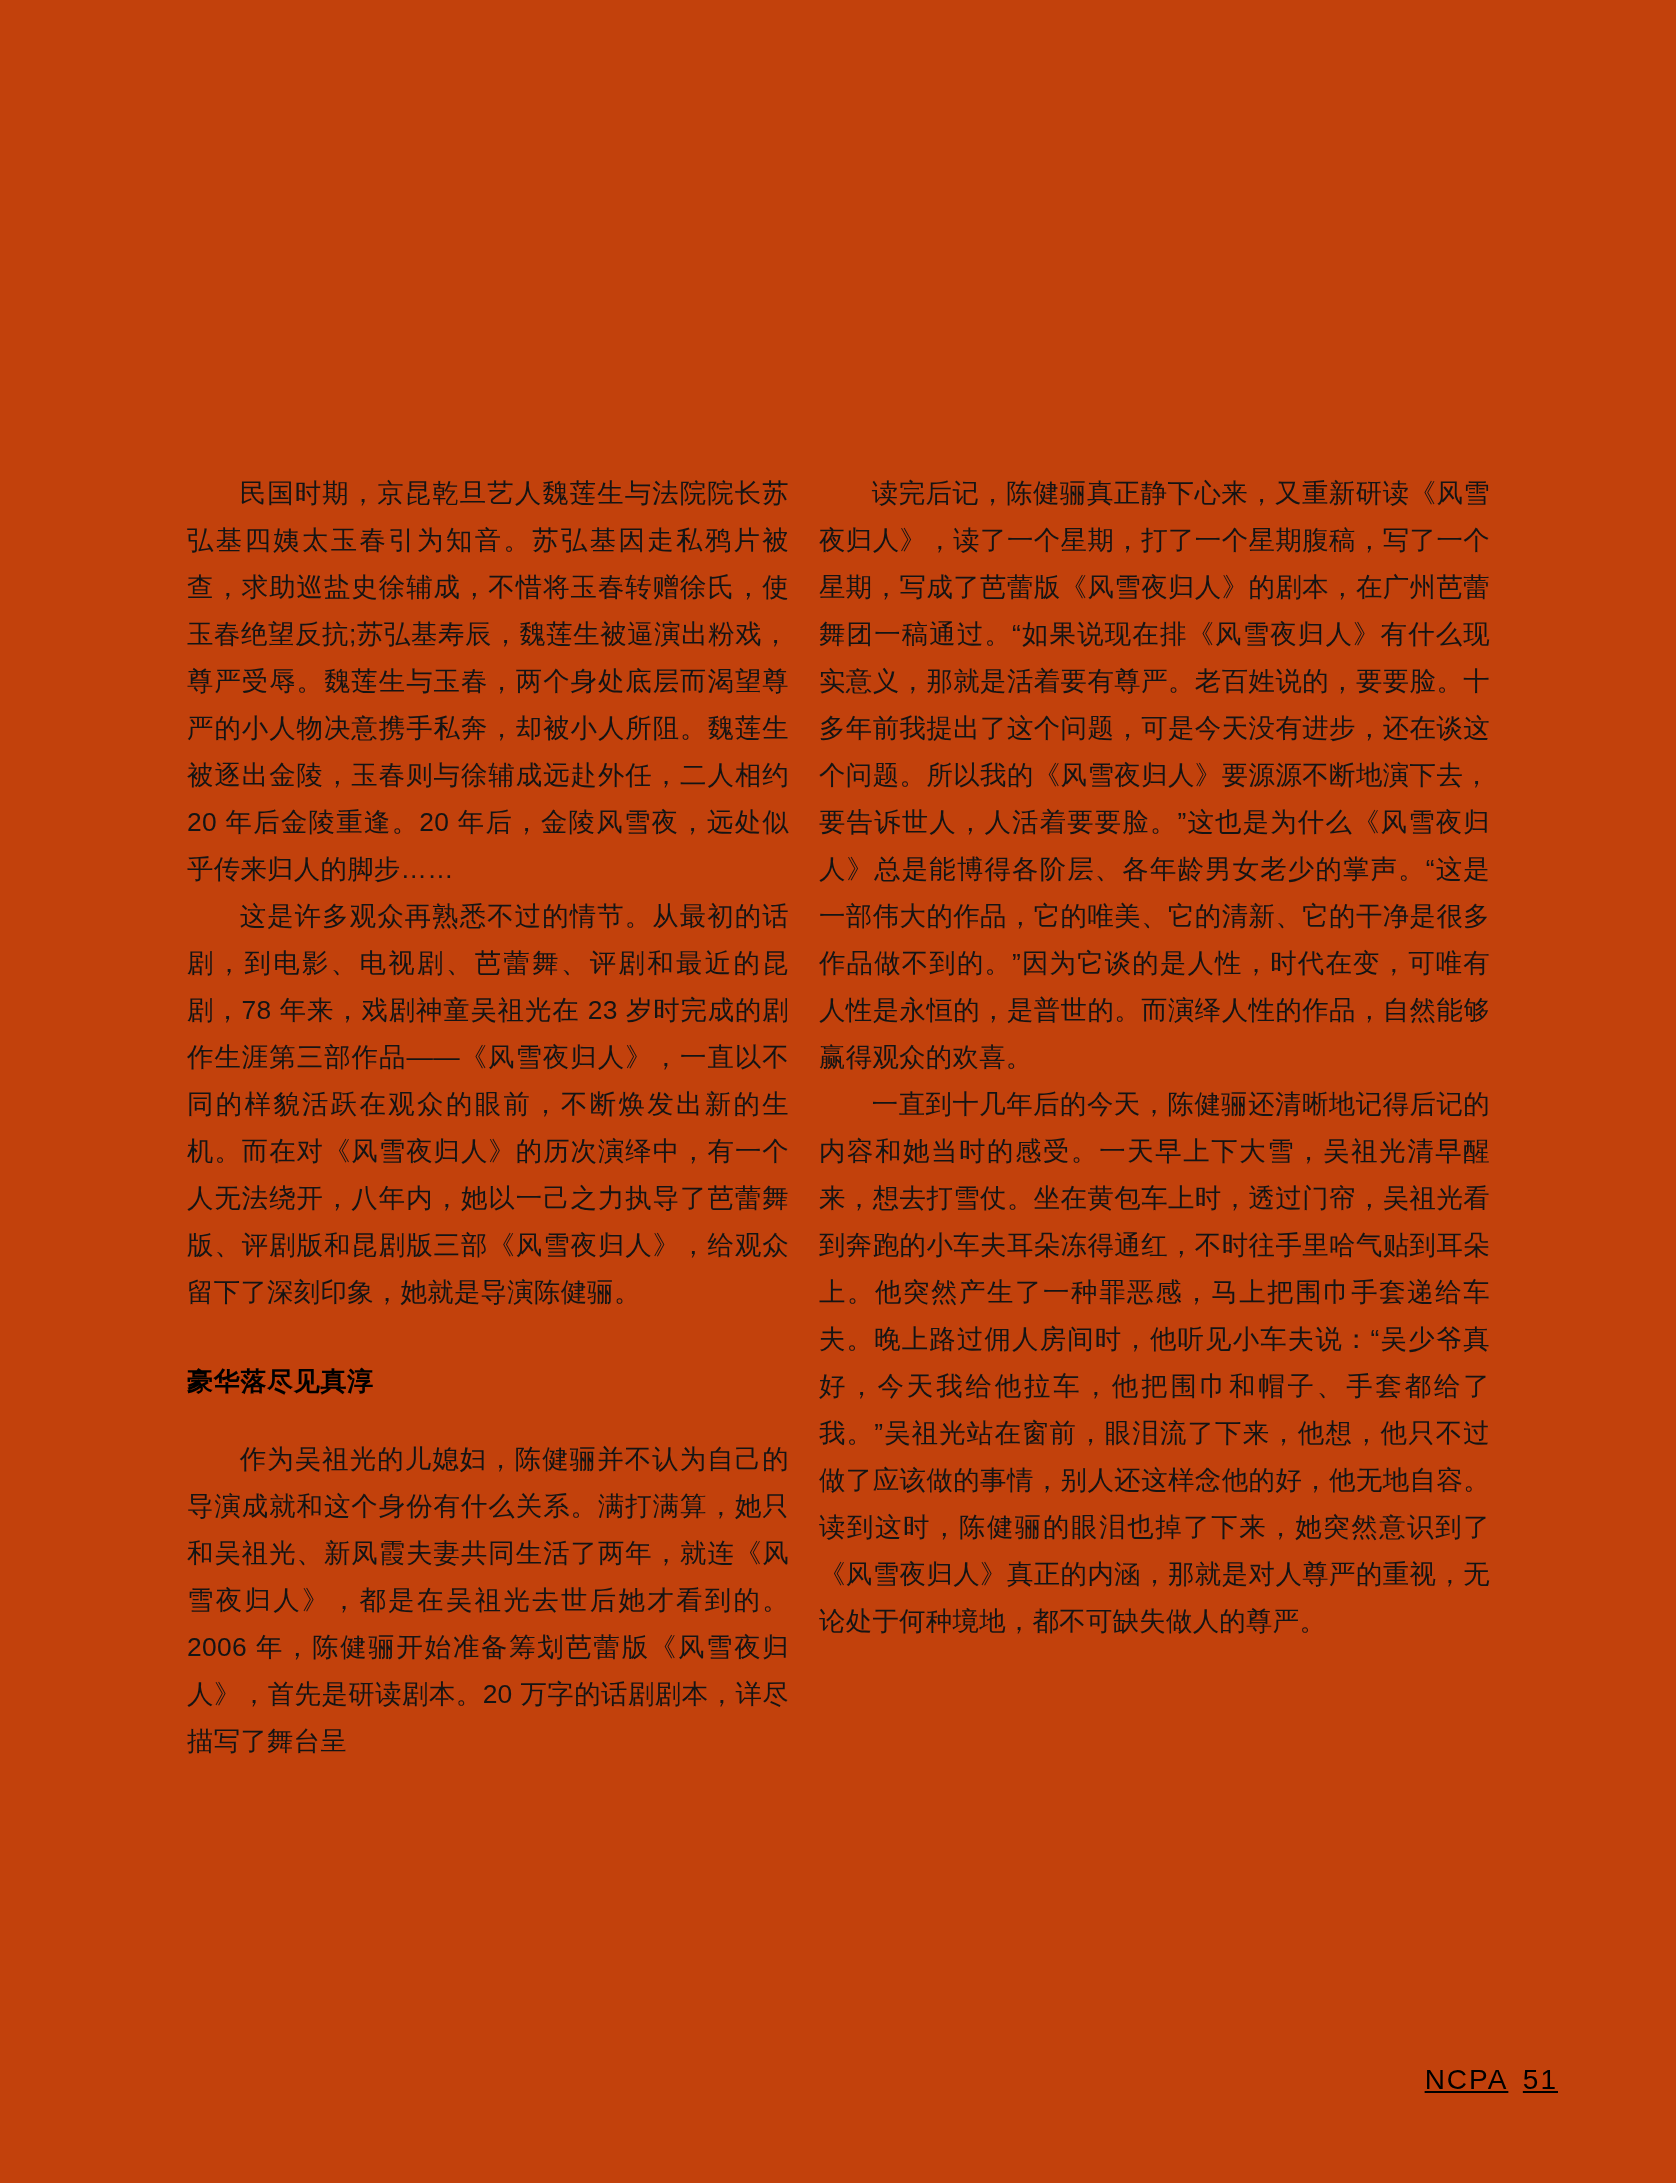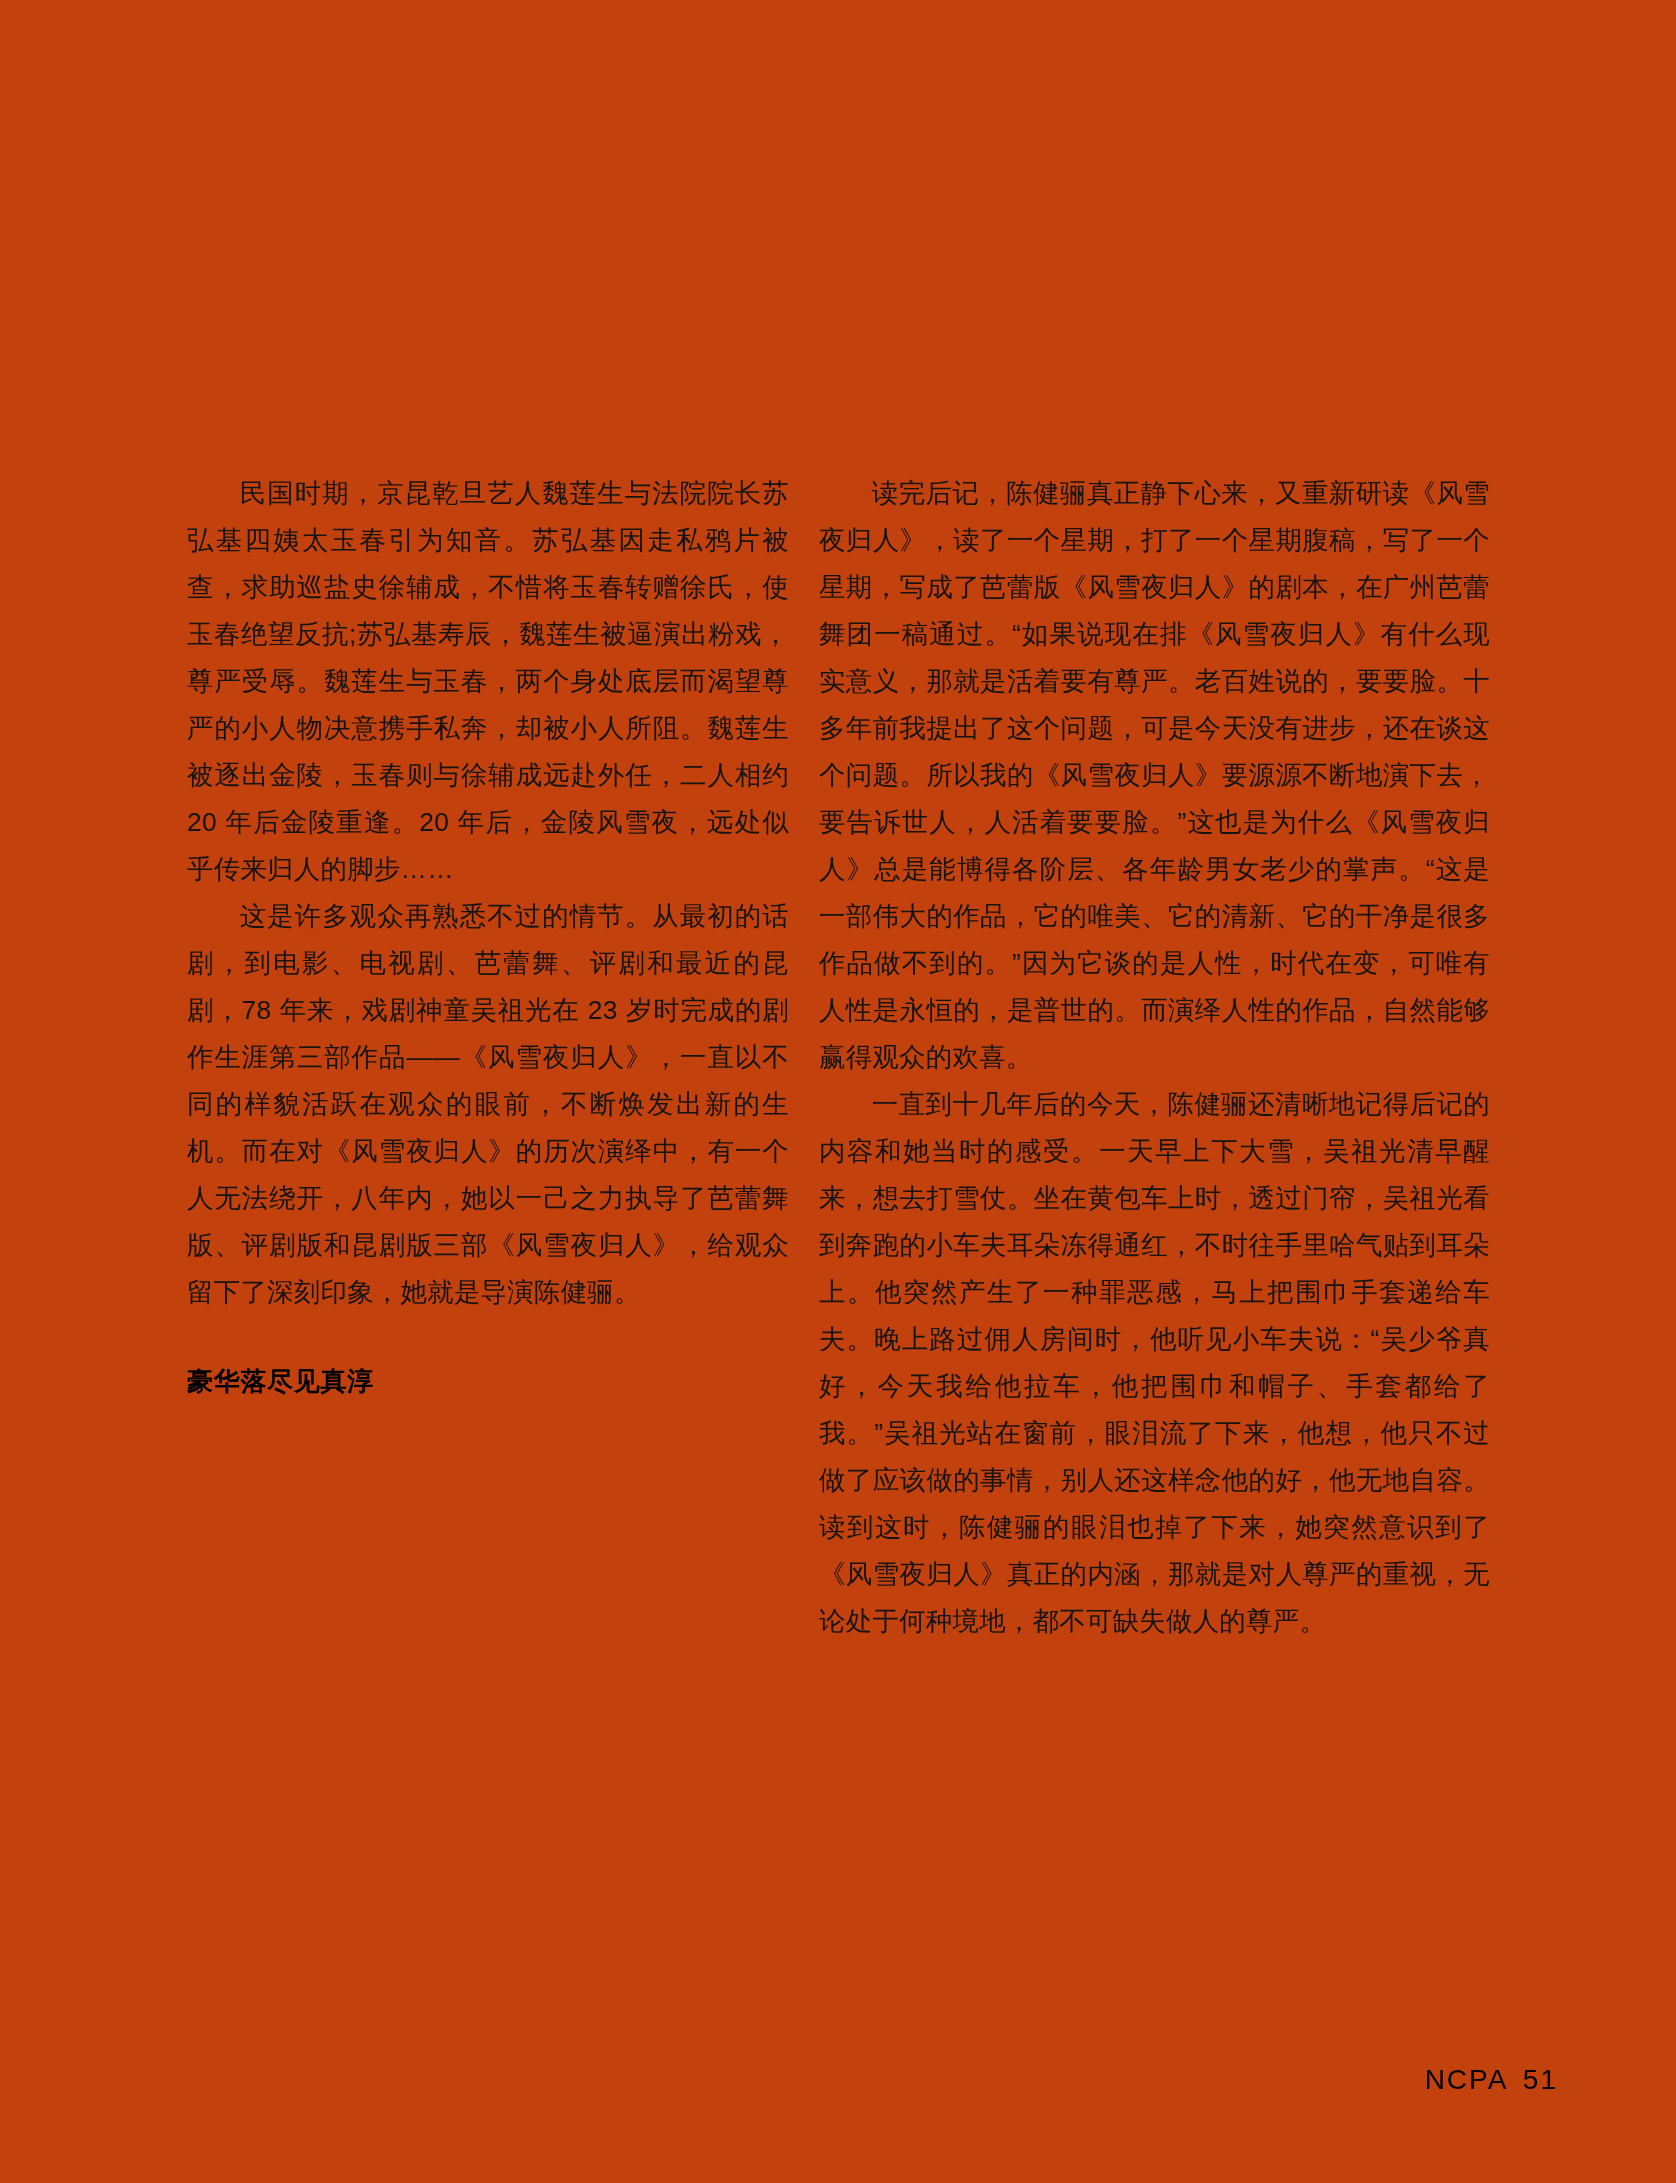--- a/index.html
+++ b/index.html
@@ -55,34 +55,36 @@
   }
   .page-footer {
     position: absolute;
     top: 2065px;
     right: 118px;
     font-size: 28px;
     line-height: 29px;
     color: #000000;
     letter-spacing: 2px;
     white-space: nowrap;
+    text-decoration: underline;
   }
   .page-footer .num { margin-left: 14.5px; }
 </style>
 </head>
 <body>
 
 <div class="page">
 
   <div class="article-columns">
 
     <div class="col col-left">
       <p>民国时期，京昆乾旦艺人魏莲生与法院院长苏弘基四姨太玉春引为知音。苏弘基因走私鸦片被查，求助巡盐史徐辅成，不惜将玉春转赠徐氏，使玉春绝望反抗;苏弘基寿辰，魏莲生被逼演出粉戏，尊严受辱。魏莲生与玉春，两个身处底层而渴望尊严的小人物决意携手私奔，却被小人所阻。魏莲生被逐出金陵，玉春则与徐辅成远赴外任，二人相约 20 年后金陵重逢。20 年后，金陵风雪夜，远处似乎传来归人的脚步……</p>
       <p>这是许多观众再熟悉不过的情节。从最初的话剧，到电影、电视剧、芭蕾舞、评剧和最近的昆剧，78 年来，戏剧神童吴祖光在 23 岁时完成的剧作生涯第三部作品——《风雪夜归人》，一直以不同的样貌活跃在观众的眼前，不断焕发出新的生机。而在对《风雪夜归人》的历次演绎中，有一个人无法绕开，八年内，她以一己之力执导了芭蕾舞版、评剧版和昆剧版三部《风雪夜归人》，给观众留下了深刻印象，她就是导演陈健骊。</p>
       <h2 class="section-heading">豪华落尽见真淳</h2>
+      <p>作为吴祖光的儿媳妇，陈健骊并不认为自己的导演成就和这个身份有什么关系。满打满算，她只和吴祖光、新凤霞夫妻共同生活了两年，就连《风雪夜归人》，都是在吴祖光去世后她才看到的。2006 年，陈健骊开始准备筹划芭蕾版《风雪夜归人》，首先是研读剧本。20 万字的话剧剧本，详尽描写了舞台呈</p>
     </div>
 
     <div class="col col-right">
       <p>读完后记，陈健骊真正静下心来，又重新研读《风雪夜归人》，读了一个星期，打了一个星期腹稿，写了一个星期，写成了芭蕾版《风雪夜归人》的剧本，在广州芭蕾舞团一稿通过。“如果说现在排《风雪夜归人》有什么现实意义，那就是活着要有尊严。老百姓说的，要要脸。十多年前我提出了这个问题，可是今天没有进步，还在谈这个问题。所以我的《风雪夜归人》要源源不断地演下去，要告诉世人，人活着要要脸。”这也是为什么《风雪夜归人》总是能博得各阶层、各年龄男女老少的掌声。“这是一部伟大的作品，它的唯美、它的清新、它的干净是很多作品做不到的。”因为它谈的是人性，时代在变，可唯有人性是永恒的，是普世的。而演绎人性的作品，自然能够赢得观众的欢喜。</p>
       <p>一直到十几年后的今天，陈健骊还清晰地记得后记的内容和她当时的感受。一天早上下大雪，吴祖光清早醒来，想去打雪仗。坐在黄包车上时，透过门帘，吴祖光看到奔跑的小车夫耳朵冻得通红，不时往手里哈气贴到耳朵上。他突然产生了一种罪恶感，马上把围巾手套递给车夫。晚上路过佣人房间时，他听见小车夫说：“吴少爷真好，今天我给他拉车，他把围巾和帽子、手套都给了我。”吴祖光站在窗前，眼泪流了下来，他想，他只不过做了应该做的事情，别人还这样念他的好，他无地自容。读到这时，陈健骊的眼泪也掉了下来，她突然意识到了《风雪夜归人》真正的内涵，那就是对人尊严的重视，无论处于何种境地，都不可缺失做人的尊严。</p>
     </div>
 
   </div>
 
   <div class="page-footer">

